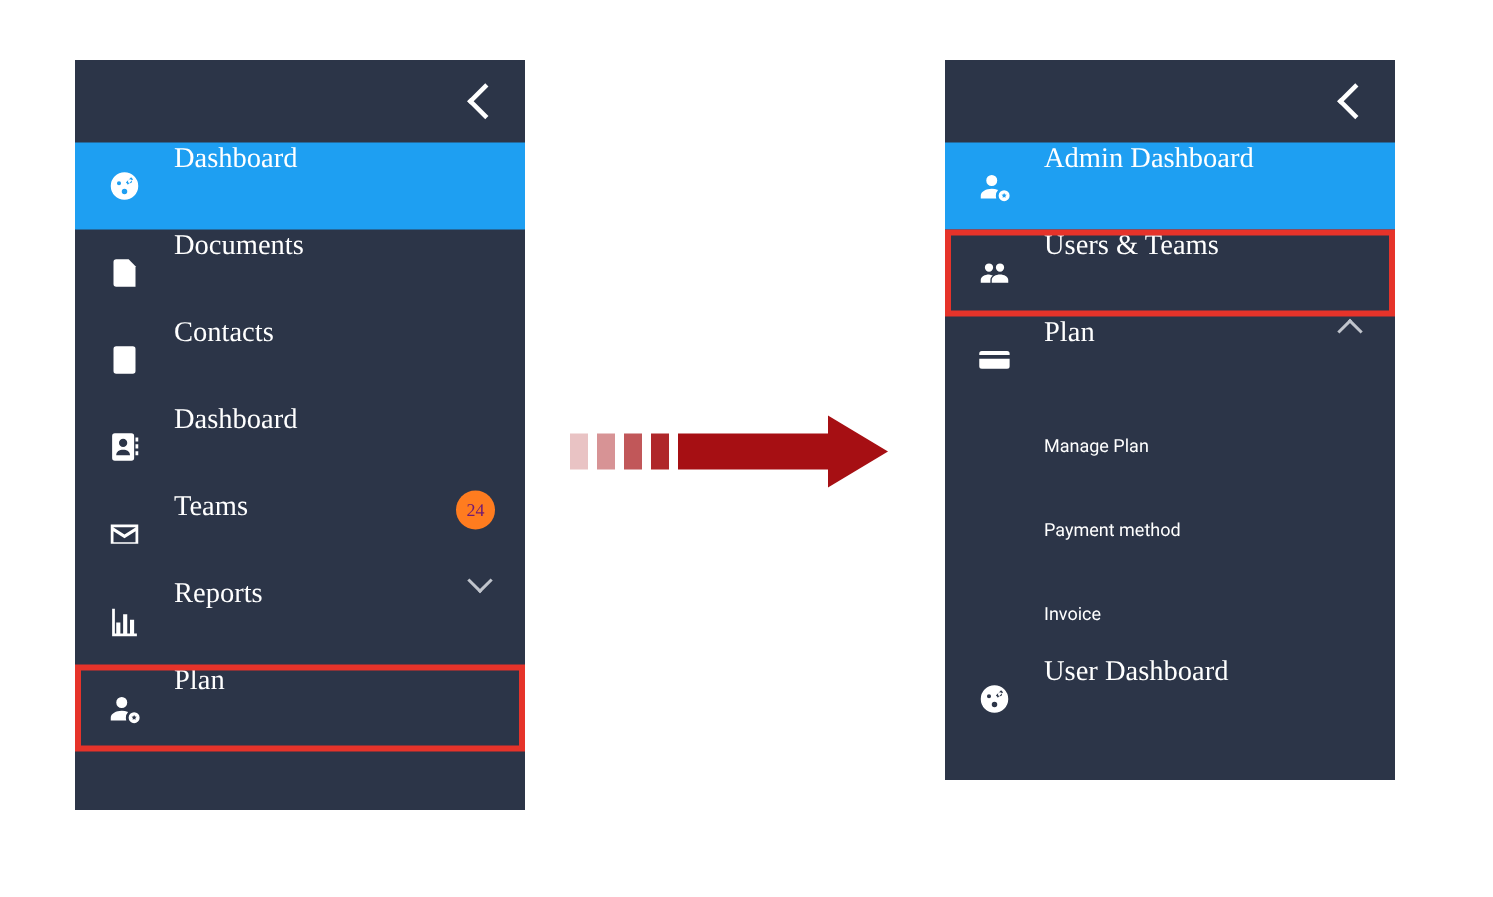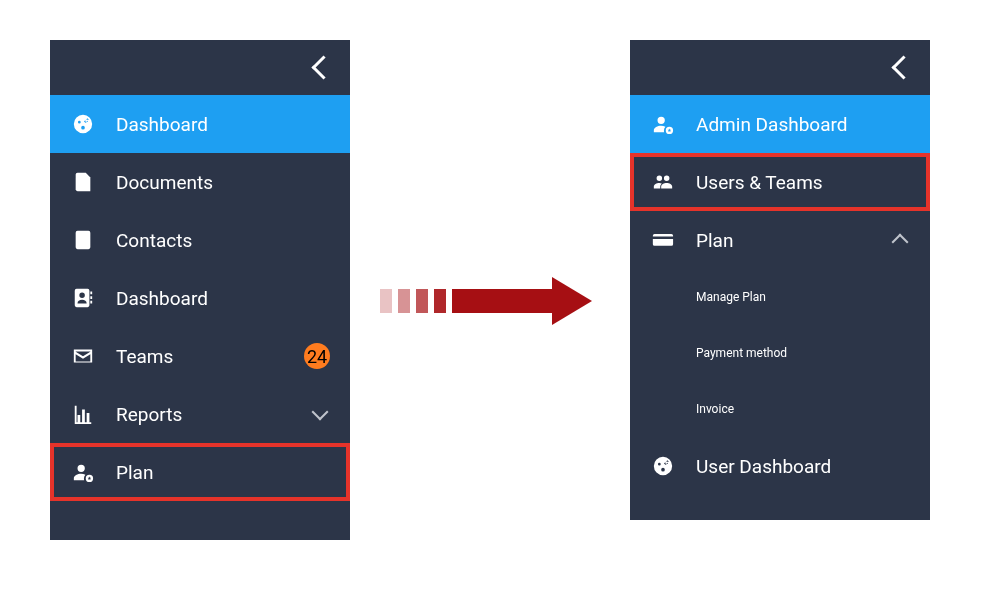--- a/index.html
+++ b/index.html
@@ -2,27 +2,27 @@
 <html><head>
 <meta charset="utf-8">
 <style>
   html,body{margin:0;padding:0;background:#fff;font-family:-apple-system,BlinkMacSystemFont,"Segoe UI",Roboto,sans-serif;}
   .canvas{position:relative;width:995px;height:598px;}
   .sidebar{position:absolute;width:300px;background:#2c3548;color:#fff;}
   .sidebar.left{left:50px;top:40px;height:500px;}
   .sidebar.right{left:630px;top:40px;height:480px;}
   .header{height:55px;display:flex;justify-content:flex-end;align-items:center;padding:0 18px;}
   .chev{width:14px;height:14px;border-left:3px solid #fff;border-bottom:3px solid #fff;transform:rotate(45deg);}
-  .item{height:58px;display:flex;align-items:center;padding:0 18px;cursor:pointer;position:relative;}
+  .item{height:58px;display:flex;padding:0 18px;cursor:pointer;position:relative;font-family:Liberation Serif, serif;}
   .item.active{background:#1e9ff2;}
   .item.highlighted{outline:4px solid #e6332a;outline-offset:-4px;}
   .icon{width:30px;display:flex;justify-content:center;align-items:center;font-size:20px;color:#fff;}
   .icon svg{width:22px;height:22px;fill:#fff;}
   .label{margin-left:18px;font-size:19px;color:#fff;}
-  .badge{width:26px;height:26px;border-radius:50%;background:#ff7c1f;color:#000000;font-size:18px;display:flex;align-items:center;justify-content:center;position:absolute;right:20px;}
+  .badge{width:26px;height:26px;border-radius:50%;background:#ff7c1f;color:#701a75;font-size:12px;display:flex;align-items:center;justify-content:center;position:absolute;right:20px;}
   .expand{position:absolute;right:24px;width:10px;height:10px;border-right:2px solid #c0c4cc;border-bottom:2px solid #c0c4cc;}
   .expand.down{transform:rotate(45deg);margin-top:-4px;}
   .expand.up{transform:rotate(-135deg);margin-top:4px;}
   .subitem{height:56px;display:flex;align-items:center;padding-left:66px;font-size:12px;color:#fff;cursor:pointer;}
 
   .arrow-wrap{position:absolute;left:380px;top:277px;display:flex;align-items:center;}
   .dots{display:flex;gap:6px;}
   .dot{width:12px;height:24px;background:#a60f13;}
   .dot.o1{opacity:.25}.dot.o2{opacity:.45}.dot.o3{opacity:.7}.dot.o4{opacity:.9}
   .shaft{width:100px;height:24px;background:#a60f13;margin-left:6px;}

